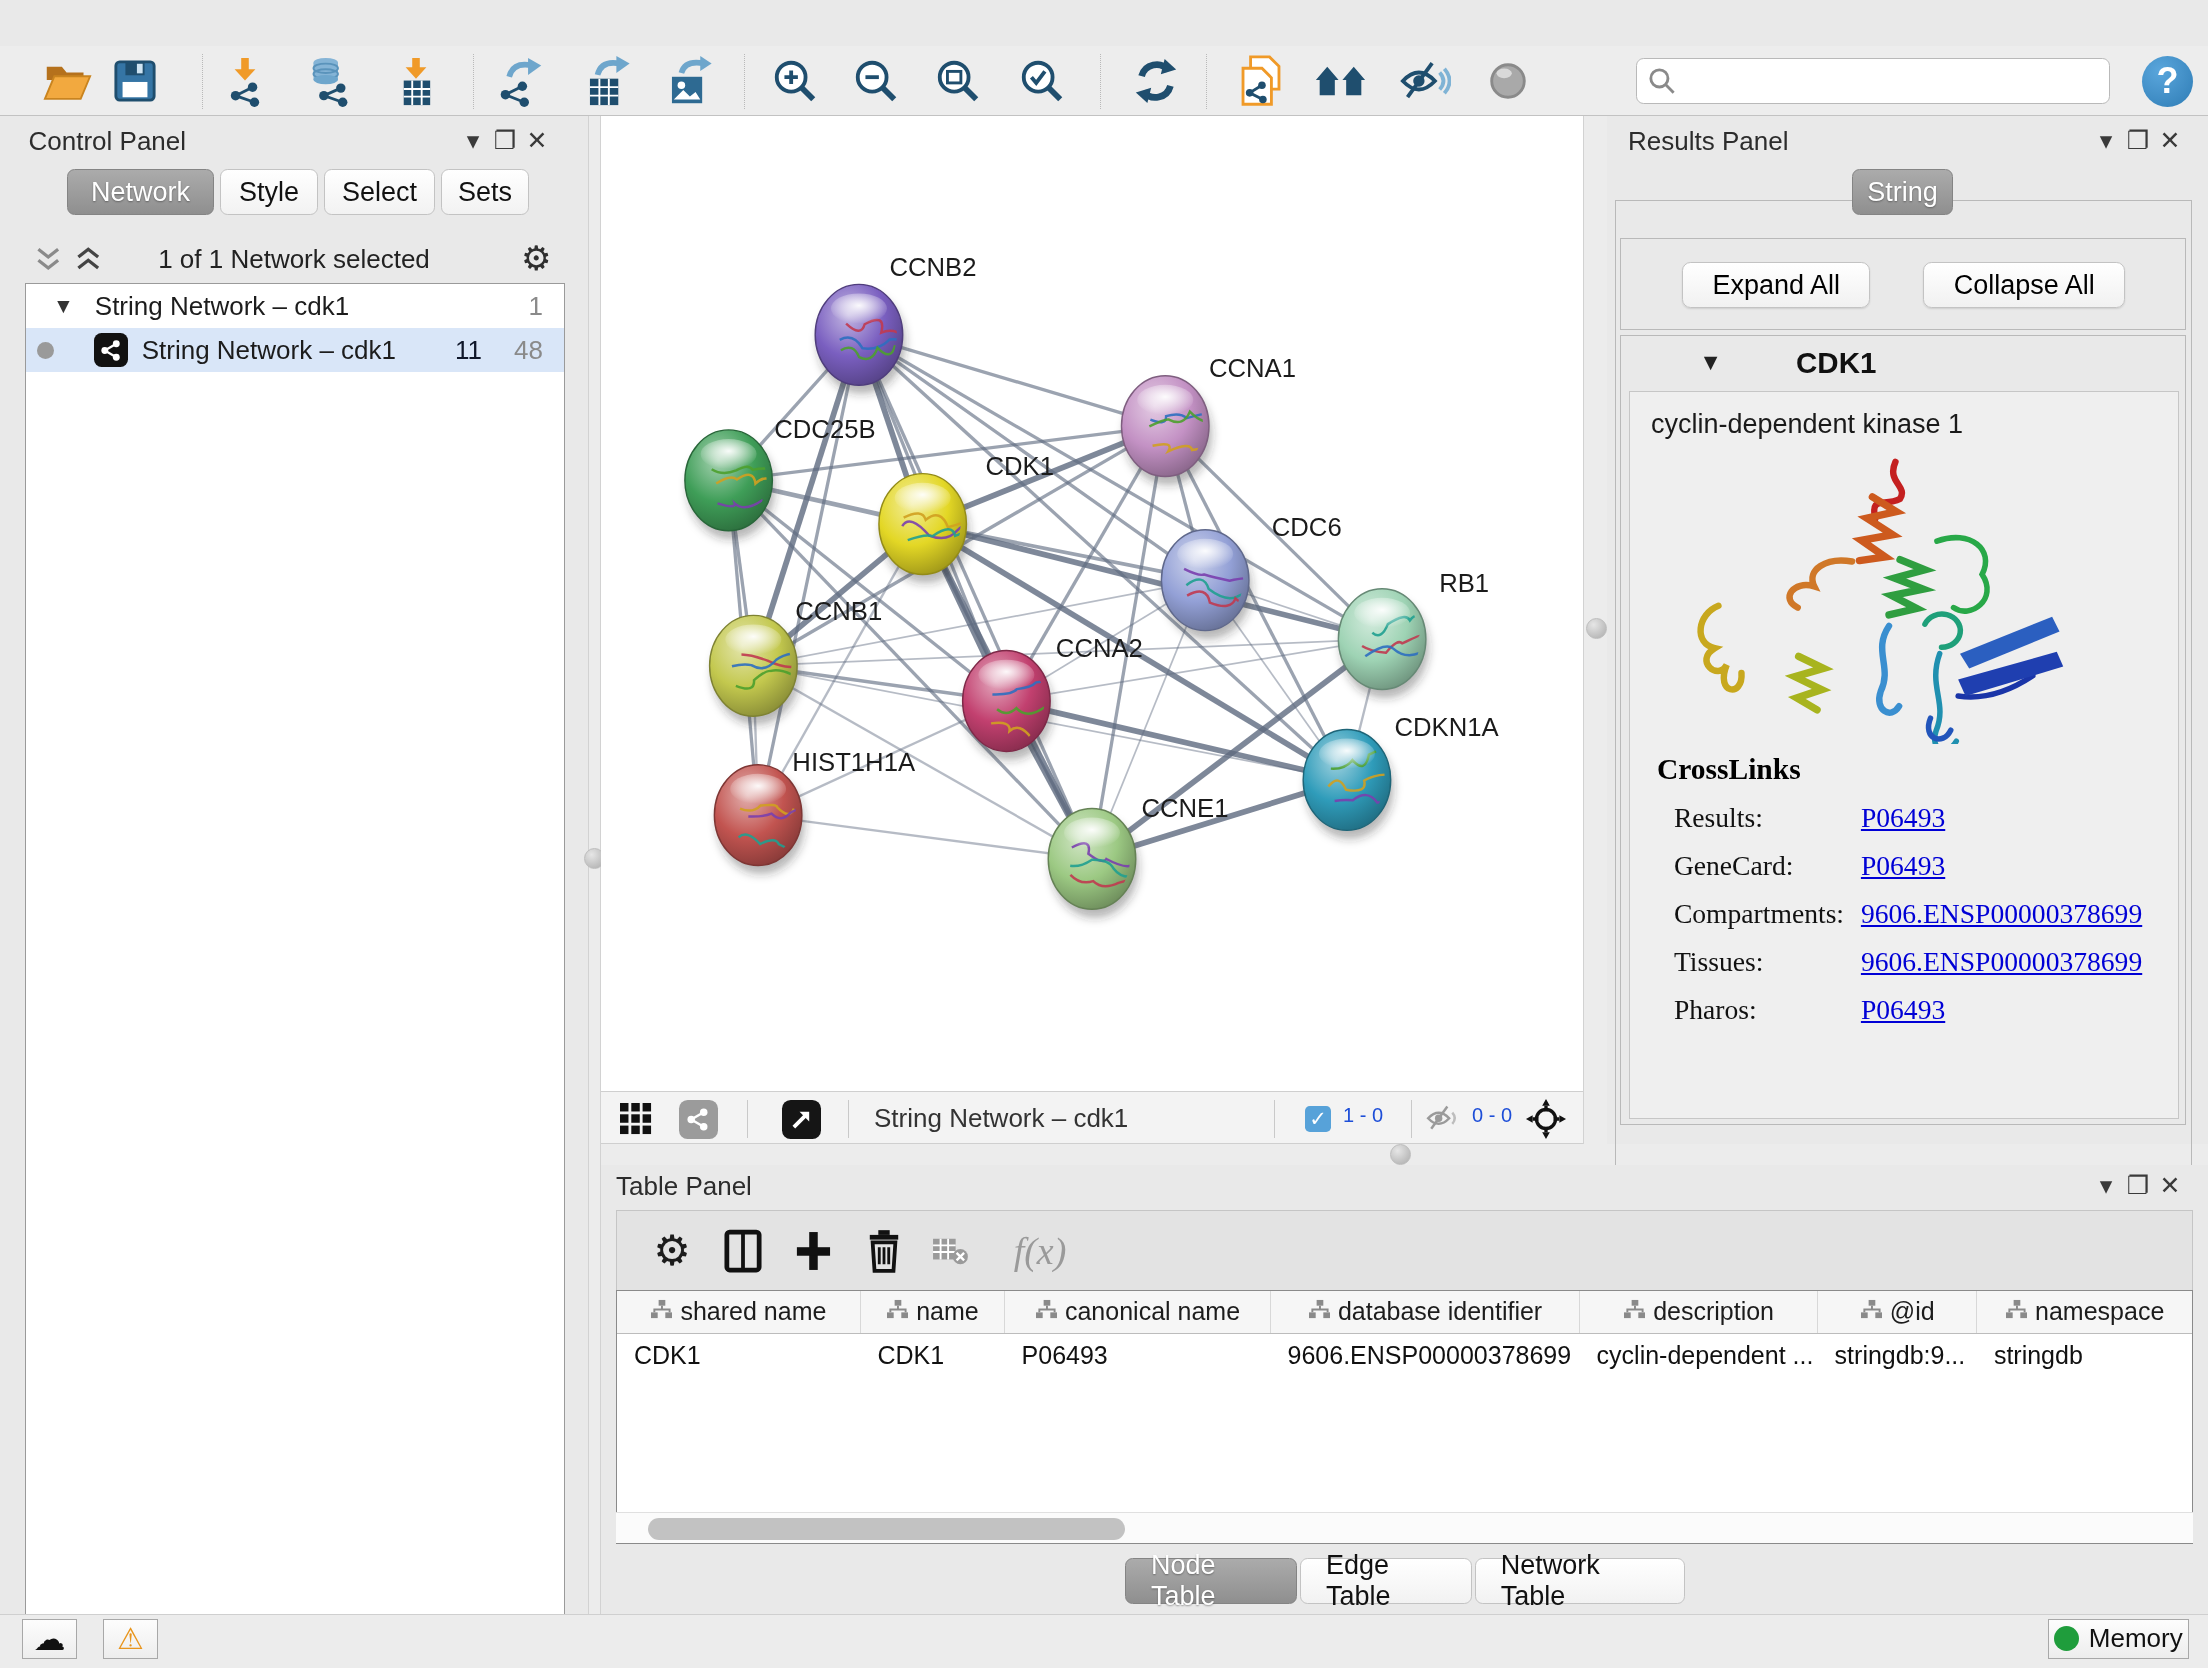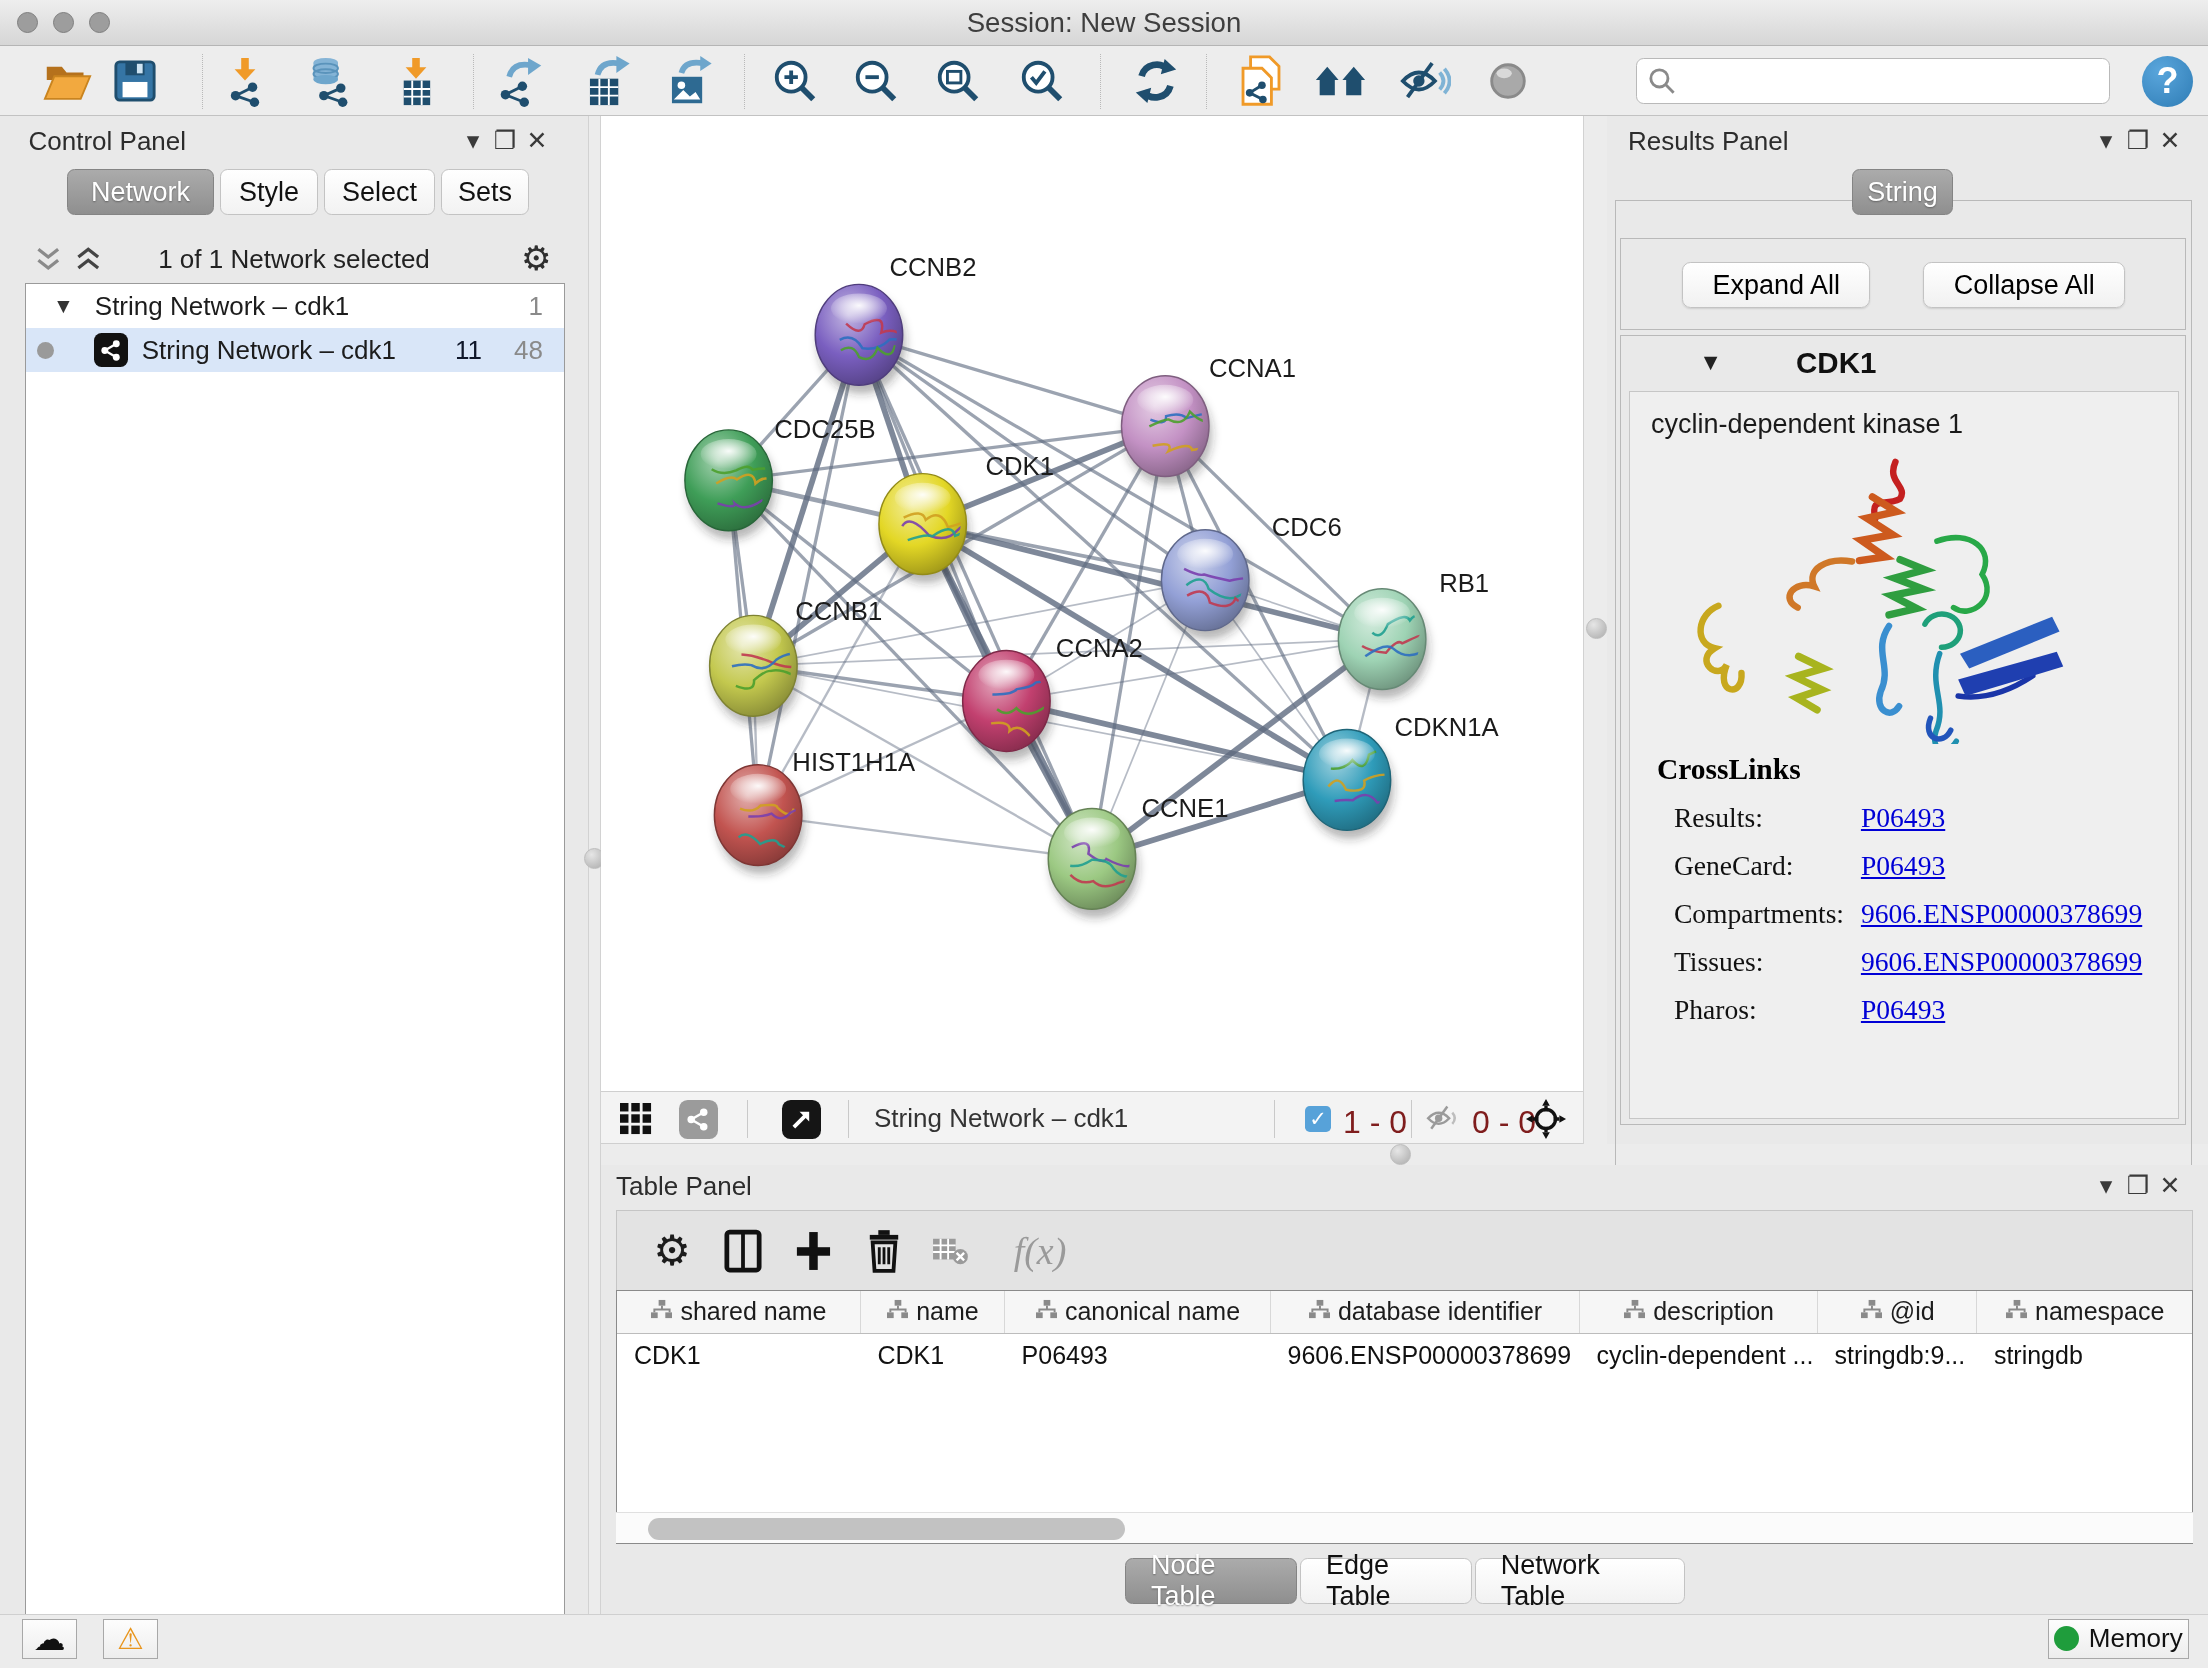--- a/index.html
+++ b/index.html
@@ -65,21 +65,21 @@
                background:radial-gradient(circle at 35% 30%, #e6e6e6, #ababab);
                border:1px solid #bdbdbd; position:absolute; }
 
   
   #network-view { left:601px; top:116px; width:982px; height:975px; background:#fff; }
   #network-toolbar { left:601px; top:1091px; width:982px; height:53px;
                      background:#f3f3f3; border-top:1px solid #cfcfcf;
                      border-bottom:1px solid #cfcfcf; }
   .nt-sep { position:absolute; top:7.6px; height:38px; width:0; border-left:1px solid #c9c9c9; }
   #nt-title { position:absolute; left:273px; top:11.4px; font-size:26px; color:#333; }
-  .nt-count { font-size:32px; color:#7f1d1d; }
+  .nt-count { font-size:20px; color:#1d4ed8; }
   #nt-checkbox { position:absolute; left:704px; top:14.3px; width:26px; height:26px;
                  background:#57a2d9; border-radius:4.8px; color:#fff; font-size:21px;
                  text-align:center; line-height:26px; }
 
   
   #results-panel { left:1607px; top:116px; width:601px; height:1028px; background:#e9e9e9; }
   #rp-header { position:absolute; left:21px; top:9.5px; }
   #rp-tab { position:absolute; left:245px; top:53px; width:101px; z-index:2; }
   #rp-outer { position:absolute; left:7.6px; top:84px; width:577px; height:1051px;
               border:1px solid #b9b9b9; }
@@ -137,26 +137,20 @@
   #memory-btn { left:2048px; width:141px; gap:9.5px; font-size:26px; color:#111;justify-content:center; }
   #memory-dot { width:25px; height:25px; border-radius:50%; background:#1f9d3c; }
   #cloud-glyph { font-size:32px; color:#111; }
   #warn-glyph { font-size:30px; color:#e8951d; }
 </style>
 </head>
 <body>
 
 <div id="window">
 
-  <div id="titlebar" class="abs">
-    <div class="traffic" style="left:17px"></div>
-    <div class="traffic" style="left:53px"></div>
-    <div class="traffic" style="left:89px"></div>
-    <div id="window-title">Session: New Session</div>
-  </div>
 
   <div id="toolbar" class="abs">
     <div class="tb-btn" style="left:40px">
       <svg width="49" height="44" viewBox="0 0 52 46">
         <path d="M4 8 h16 l5 6 h18 v8 H4 Z" fill="#b5711c"></path>
         <path d="M2 42 L12 18 h38 L40 42 Z" fill="#f2a93f" stroke="#c9841f" stroke-width="2"></path>
       </svg>
     </div>
     <div class="tb-btn" style="left:107px">
       <svg width="44" height="44" viewBox="0 0 46 46">

